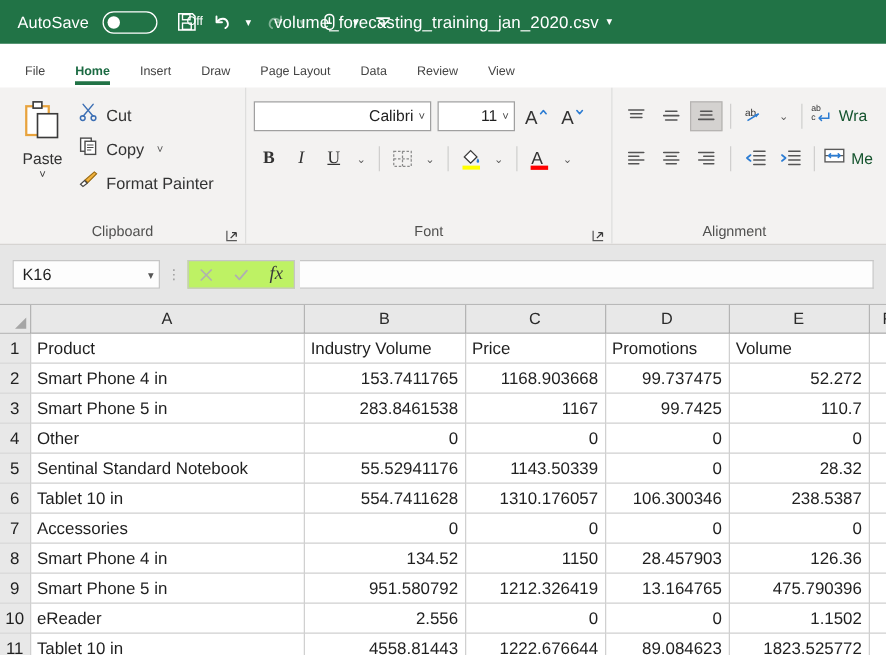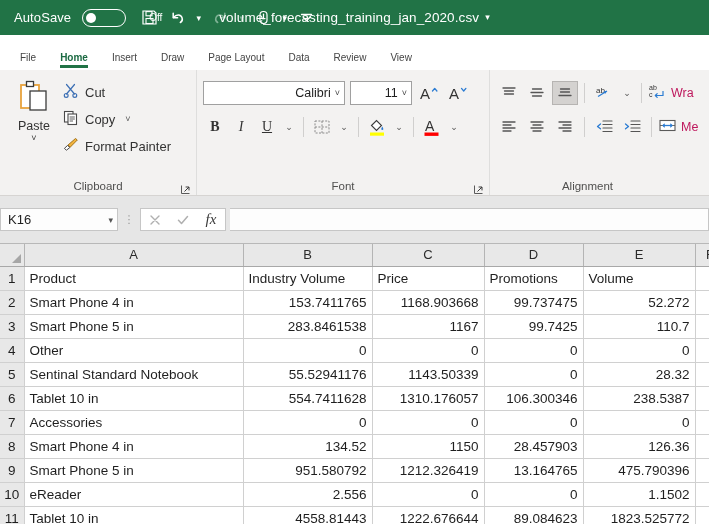--- a/index.html
+++ b/index.html
@@ -218,30 +218,30 @@
   
   .al-row { display: flex; align-items: center; gap: 2px; }
   .al-row.r1 { padding-top: 6px; }
   .al-row.r2 { padding-top: 10px; }
   .al-btn {
     width: 26px; height: 24px;
     display: flex; align-items: center; justify-content: center;
   }
   .al-btn.sel { background: #d4d2d0; border: 1px solid #b6b4b2; box-sizing: border-box; }
   .wrap-item { display: flex; align-items: center; gap: 4px; height: 24px; }
-  .wrap-item .lbl { font-size: 12.5px; color: #be185d; white-space: nowrap; }
+  .wrap-item .lbl { font-size: 12.5px; color: #14532d; white-space: nowrap; }
 
   
   .fbar {
     height: 47px;
     background: #e6e6e6;
     display: flex;
     align-items: center;
     box-sizing: border-box;
-    padding: 0 0;
+    padding: 0 10px;
   }
   .namebox {
     width: 118px;
     height: 23px;
     background: #fdfdfd;
     border: 1px solid #c6c6c6;
     display: flex;
     align-items: center;
     box-sizing: border-box;
     padding: 0 4px 0 7px;
@@ -249,21 +249,21 @@
   .namebox .val { flex: 1; font-size: 13px; color: #1f1f1f; }
   .namebox .cv { font-size: 9px; color: #555; }
   .fdots {
     width: 22px; height: 23px;
     display: flex; align-items: center; justify-content: center;
     color: #9a9a9a; font-size: 11px; letter-spacing: 0;
   }
   .fbtns {
     display: flex; align-items: center;
     height: 23px;
-    background: #ffffff;
+    background: #bef264;
     border: 1px solid #c6c6c6;
     box-sizing: border-box;
   }
   .fbtn {
     width: 28px; height: 21px;
     display: flex; align-items: center; justify-content: center;
     color: #a6a6a6; font-size: 14px;
   }
   .fbtn.fx { color: #3a3a3a; font-style: italic; font-family: "Liberation Serif", serif; font-size: 15px; }
   .finput {

